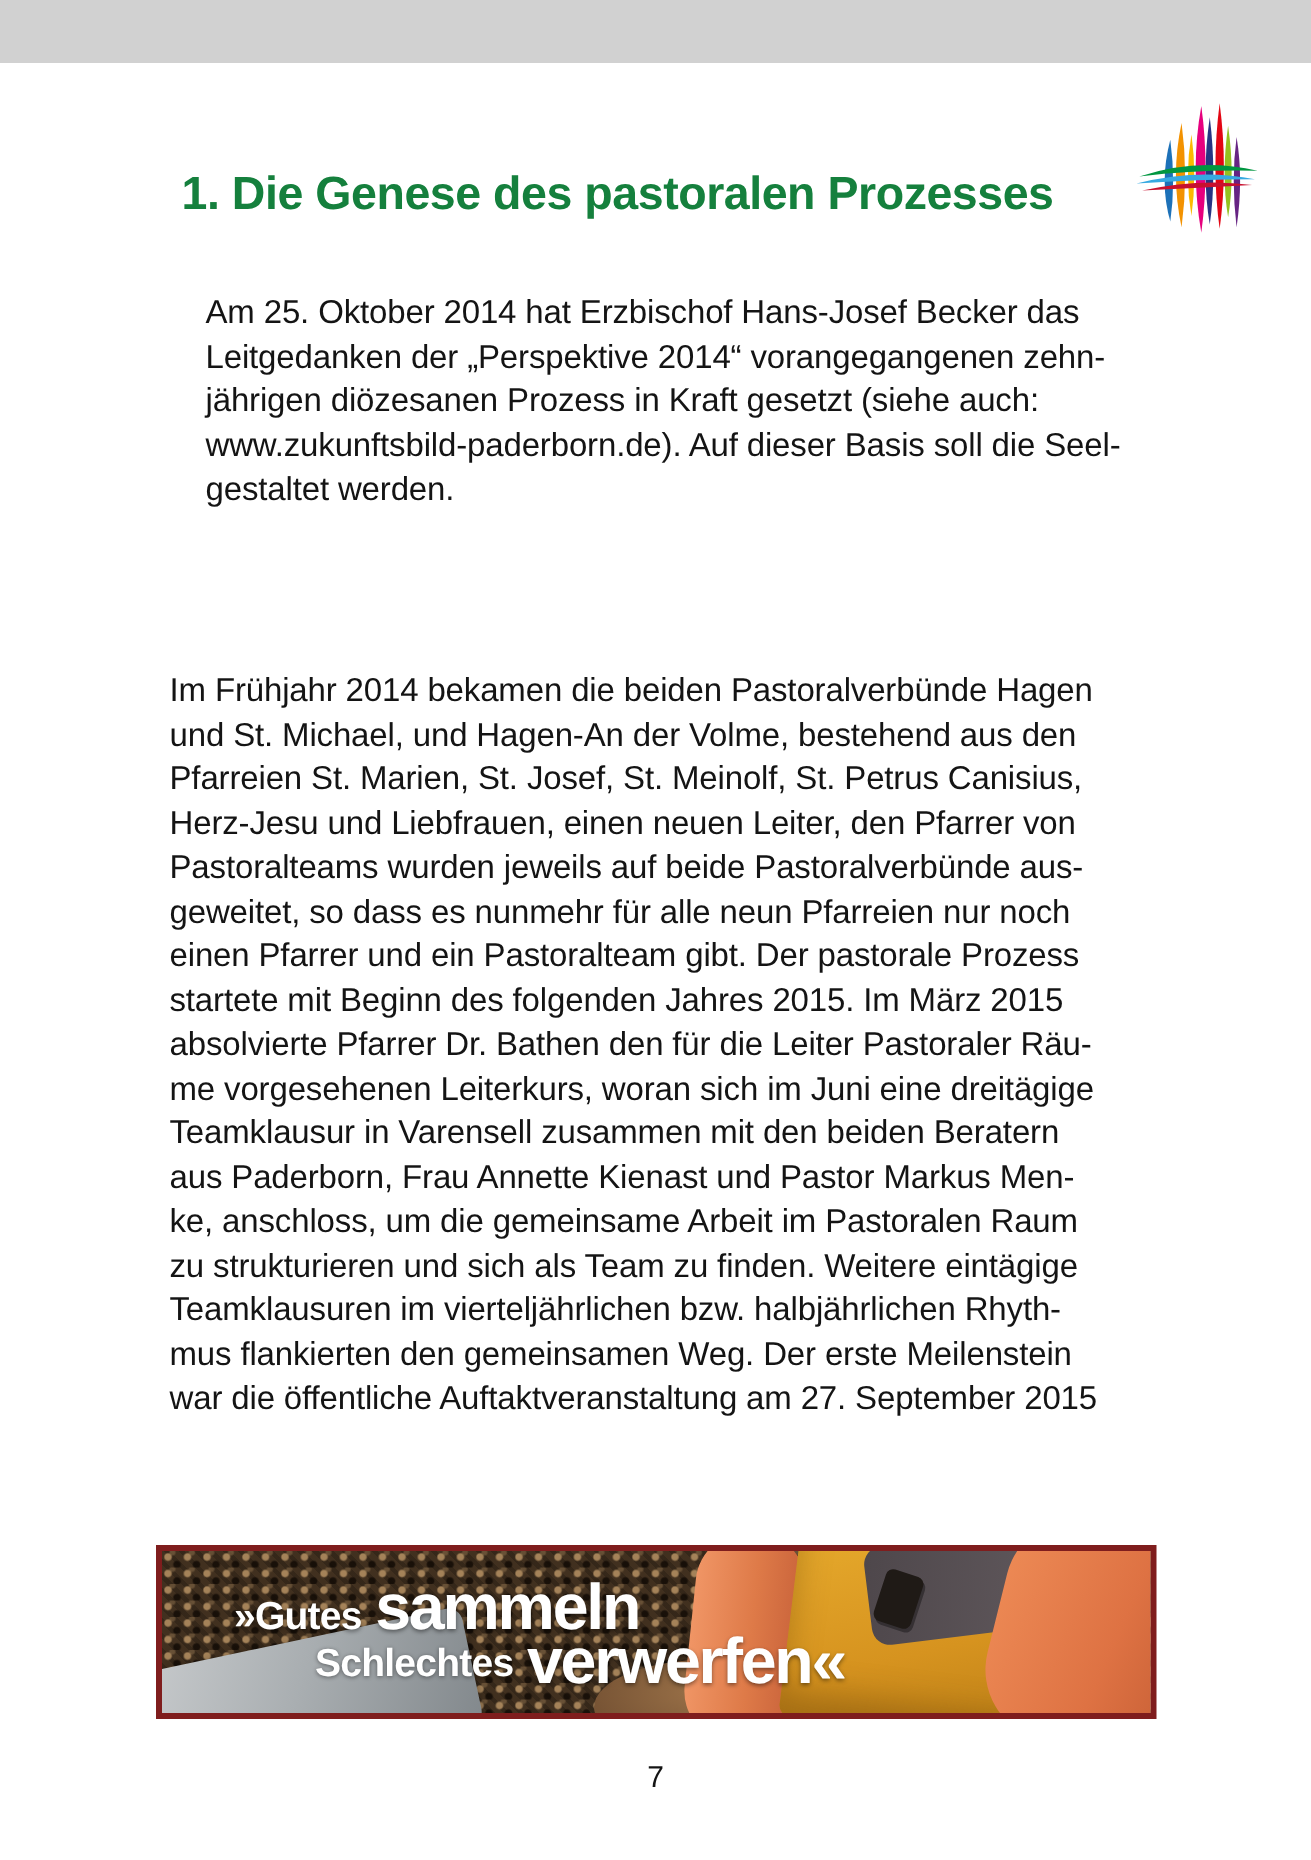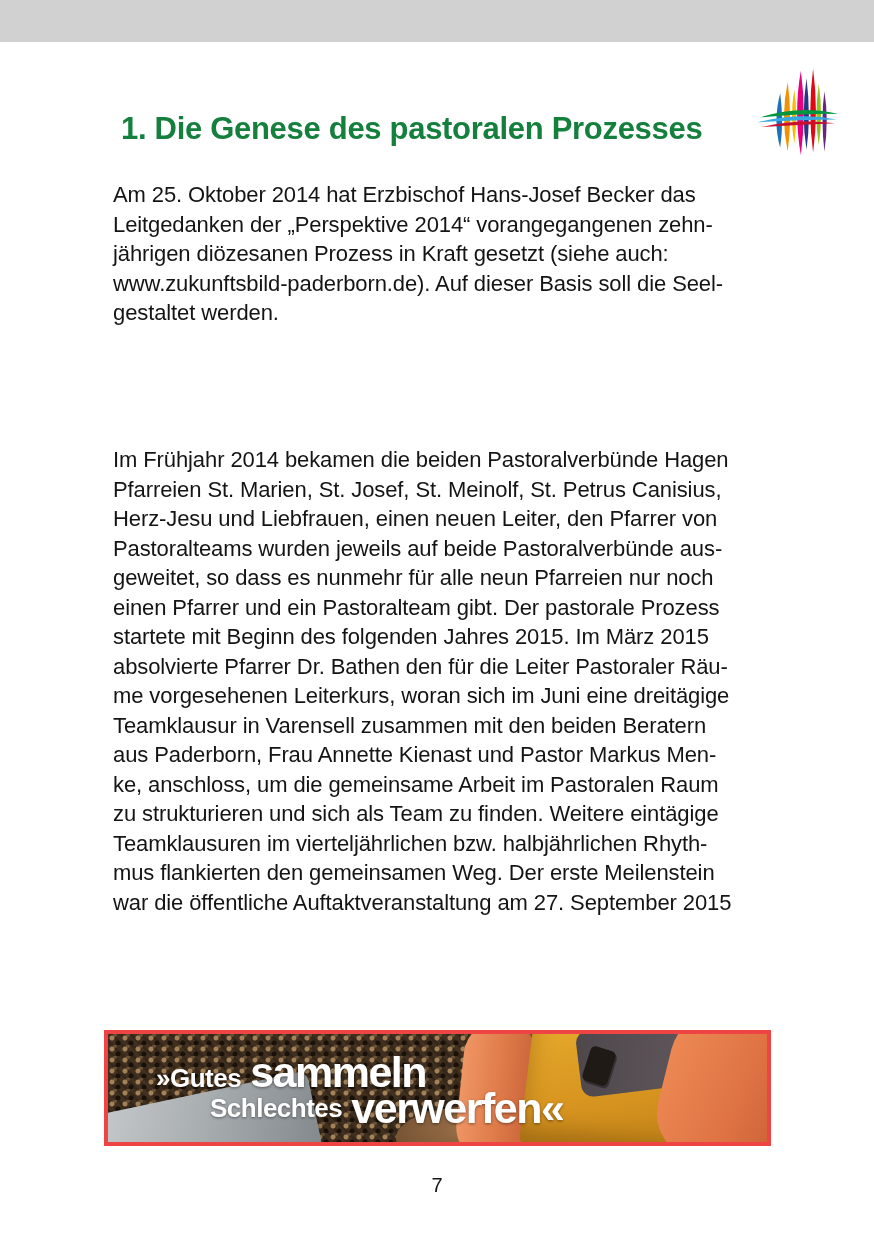--- a/index.html
+++ b/index.html
@@ -14,27 +14,27 @@
     position:absolute;left:121px;top:90px;width:660px;
     font-size:31px;font-weight:bold;color:#15803d;letter-spacing:-0.3px;
   }
   .logo{position:absolute;left:752px;top:64px;width:94px;height:96px;}
 
   .para{position:absolute;left:113px;width:680px;color:#141414;}
   .para .line, .para > div{
     font-size:22px;line-height:29.5px;letter-spacing:-0.1px;color:#141414;
     white-space:nowrap;
   }
-  #para1{top:180px;}
+  #para1{top:193px;margin-left:24px;}
   #para2{top:445px;}
   .hl-gray{color:#6f6f6f;}
 
   .banner{
     position:absolute;left:104px;top:1030px;width:659px;height:108px;
-    border:4px solid #ef4444;overflow:hidden;
+    border:4px solid #7f1d1d;overflow:hidden;
   }
   .banner .net{
     position:absolute;inset:0;
     background-color:#41301f;
     background-image:
       radial-gradient(circle at 4px 4px, rgba(170,135,92,0.95) 2px, transparent 3px),
       radial-gradient(circle at 10px 9px, rgba(18,11,5,0.85) 2px, transparent 3px),
       radial-gradient(circle at 7px 1px, rgba(125,98,66,0.65) 1.5px, transparent 2.5px),
       repeating-linear-gradient(45deg, rgba(0,0,0,0.18) 0 3px, transparent 3px 7px);
     background-size:13px 11px,13px 11px,13px 11px,auto;
@@ -115,20 +115,21 @@
 <div class="para" id="para1">
   <div class="line">Am 25. Oktober 2014 hat Erzbischof Hans-Josef Becker das</div>
   <div class="line">Leitgedanken der „Perspektive 2014“ vorangegangenen zehn-</div>
   <div class="line">jährigen diözesanen Prozess in Kraft gesetzt (siehe auch:</div>
   <div class="line">www.zukunftsbild-paderborn.de). Auf dieser Basis soll die Seel-</div>
   <div class="line">gestaltet werden.</div>
 </div>
 
 <div class="para" id="para2">
     <div class="line">Im Frühjahr 2014 bekamen die beiden Pastoralverbünde Hagen</div>
+    <div class="line">und St. Michael, und Hagen-An der Volme, bestehend aus den</div>
     <div class="line">Pfarreien St. Marien, St. Josef, St. Meinolf, St. Petrus Canisius,</div>
     <div class="line">Herz-Jesu und Liebfrauen, einen neuen Leiter, den Pfarrer von</div>
     <div class="line">Pastoralteams wurden jeweils auf beide Pastoralverbünde aus-</div>
     <div class="line">geweitet, so dass es nunmehr für alle neun Pfarreien nur noch</div>
     <div class="line">einen Pfarrer und ein Pastoralteam gibt. Der pastorale Prozess</div>
     <div class="line">startete mit Beginn des folgenden Jahres 2015. Im März 2015</div>
     <div class="line">absolvierte Pfarrer Dr. Bathen den für die Leiter Pastoraler Räu-</div>
     <div class="line">me vorgesehenen Leiterkurs, woran sich im Juni eine dreitägige</div>
     <div class="line">Teamklausur in Varensell zusammen mit den beiden Beratern</div>
     <div class="line">aus Paderborn, Frau Annette Kienast und Pastor Markus Men-</div>

